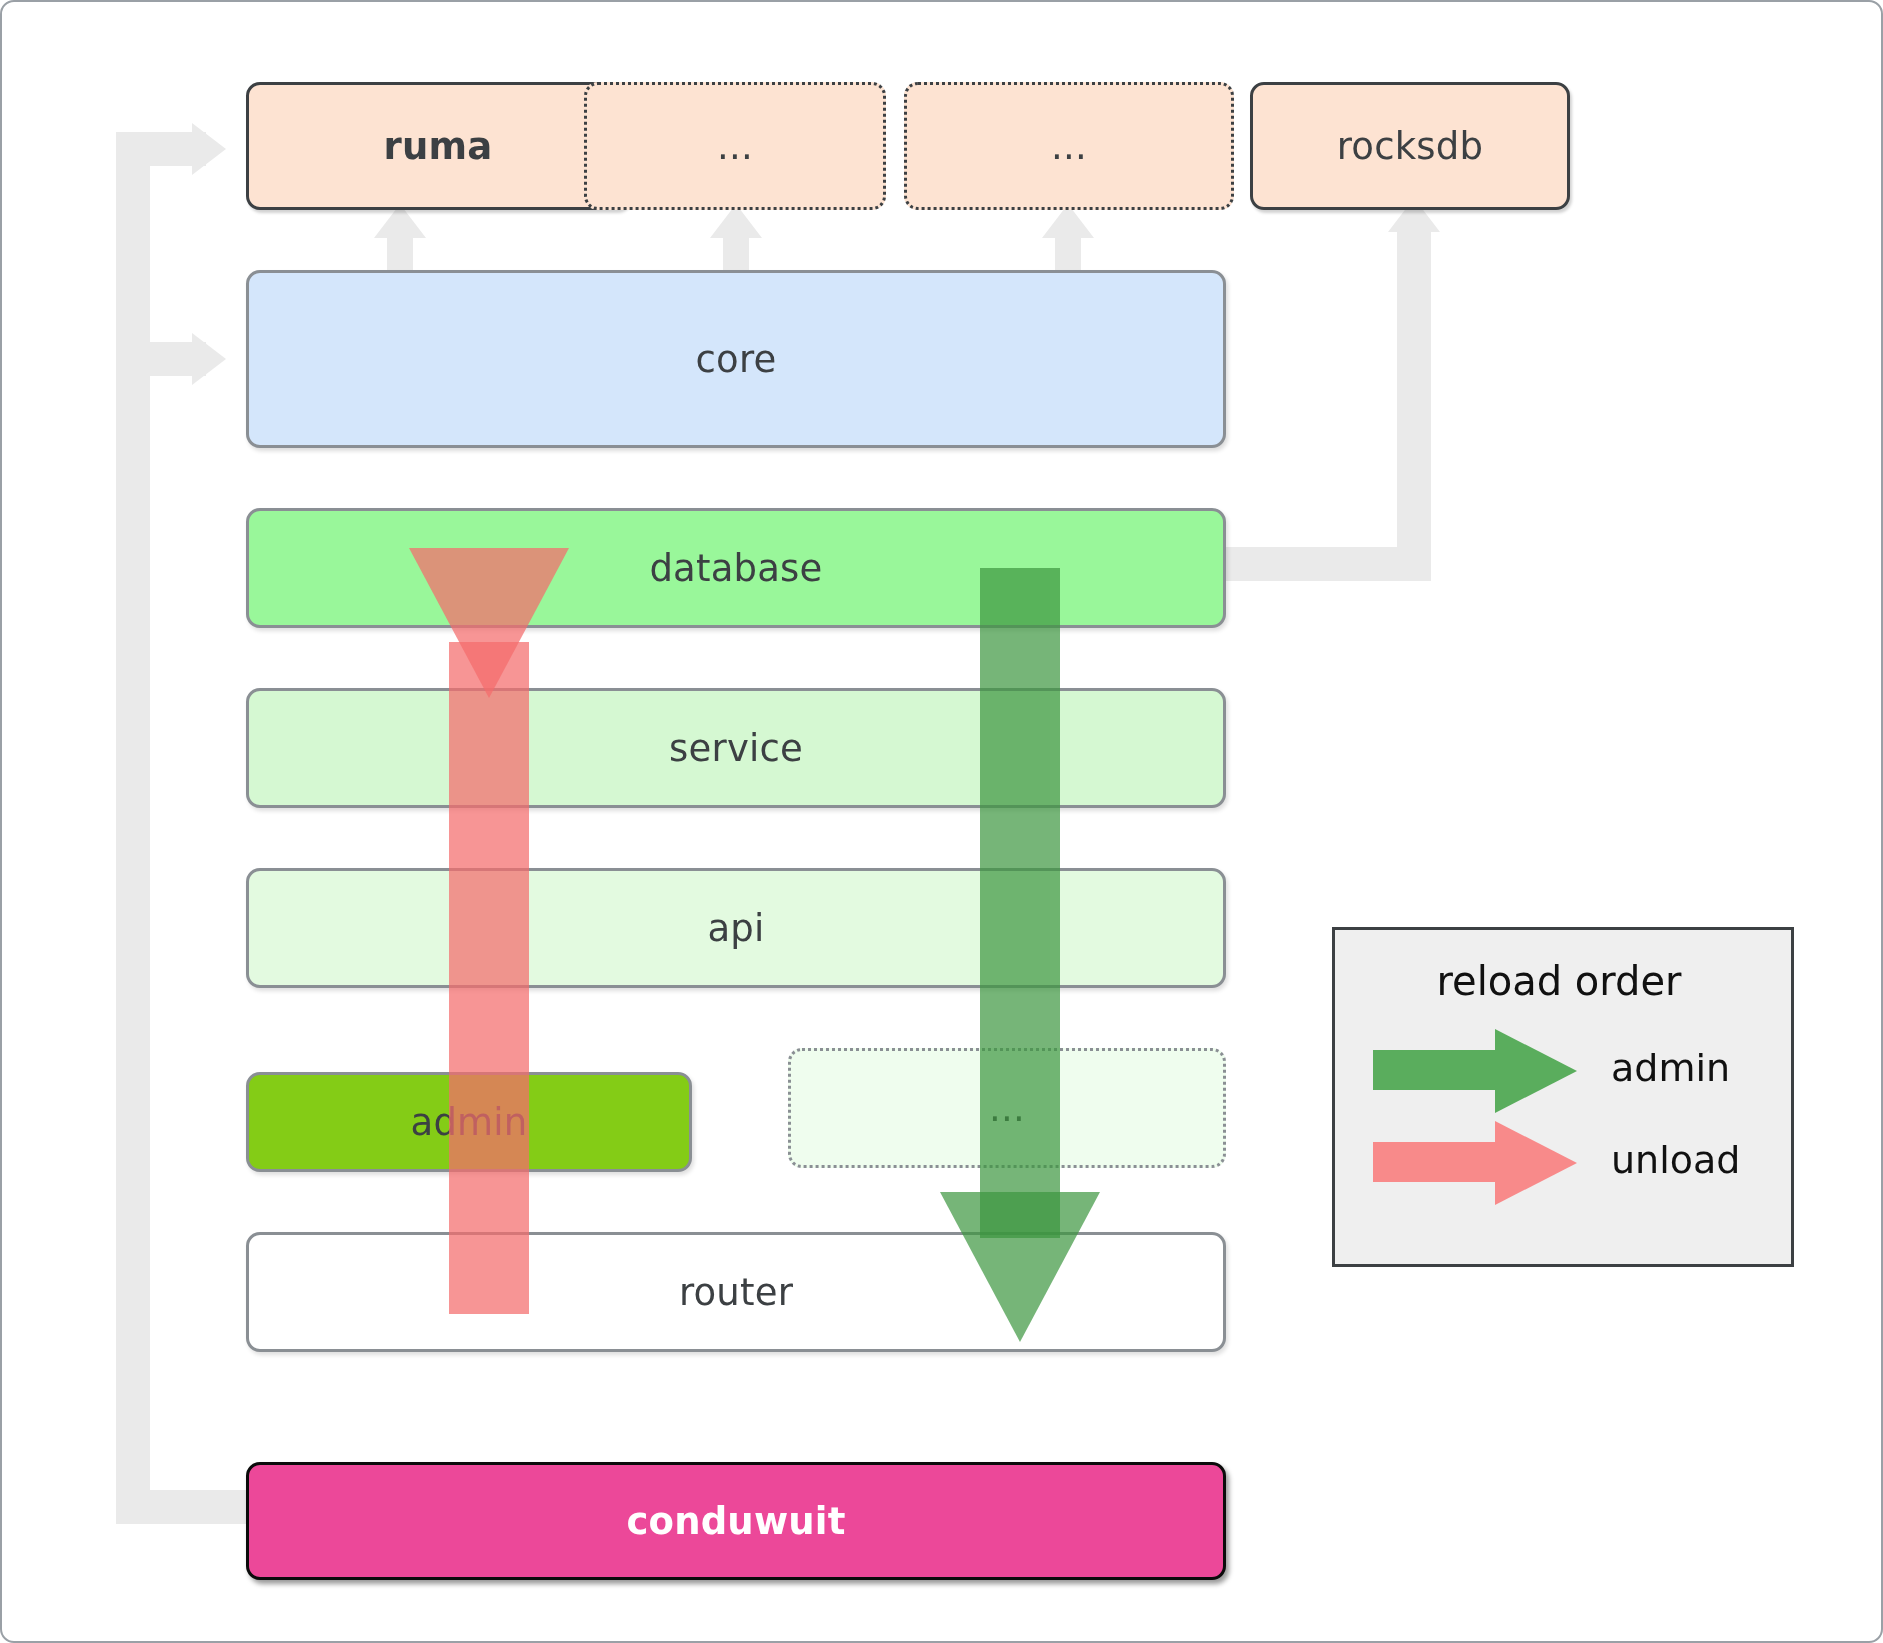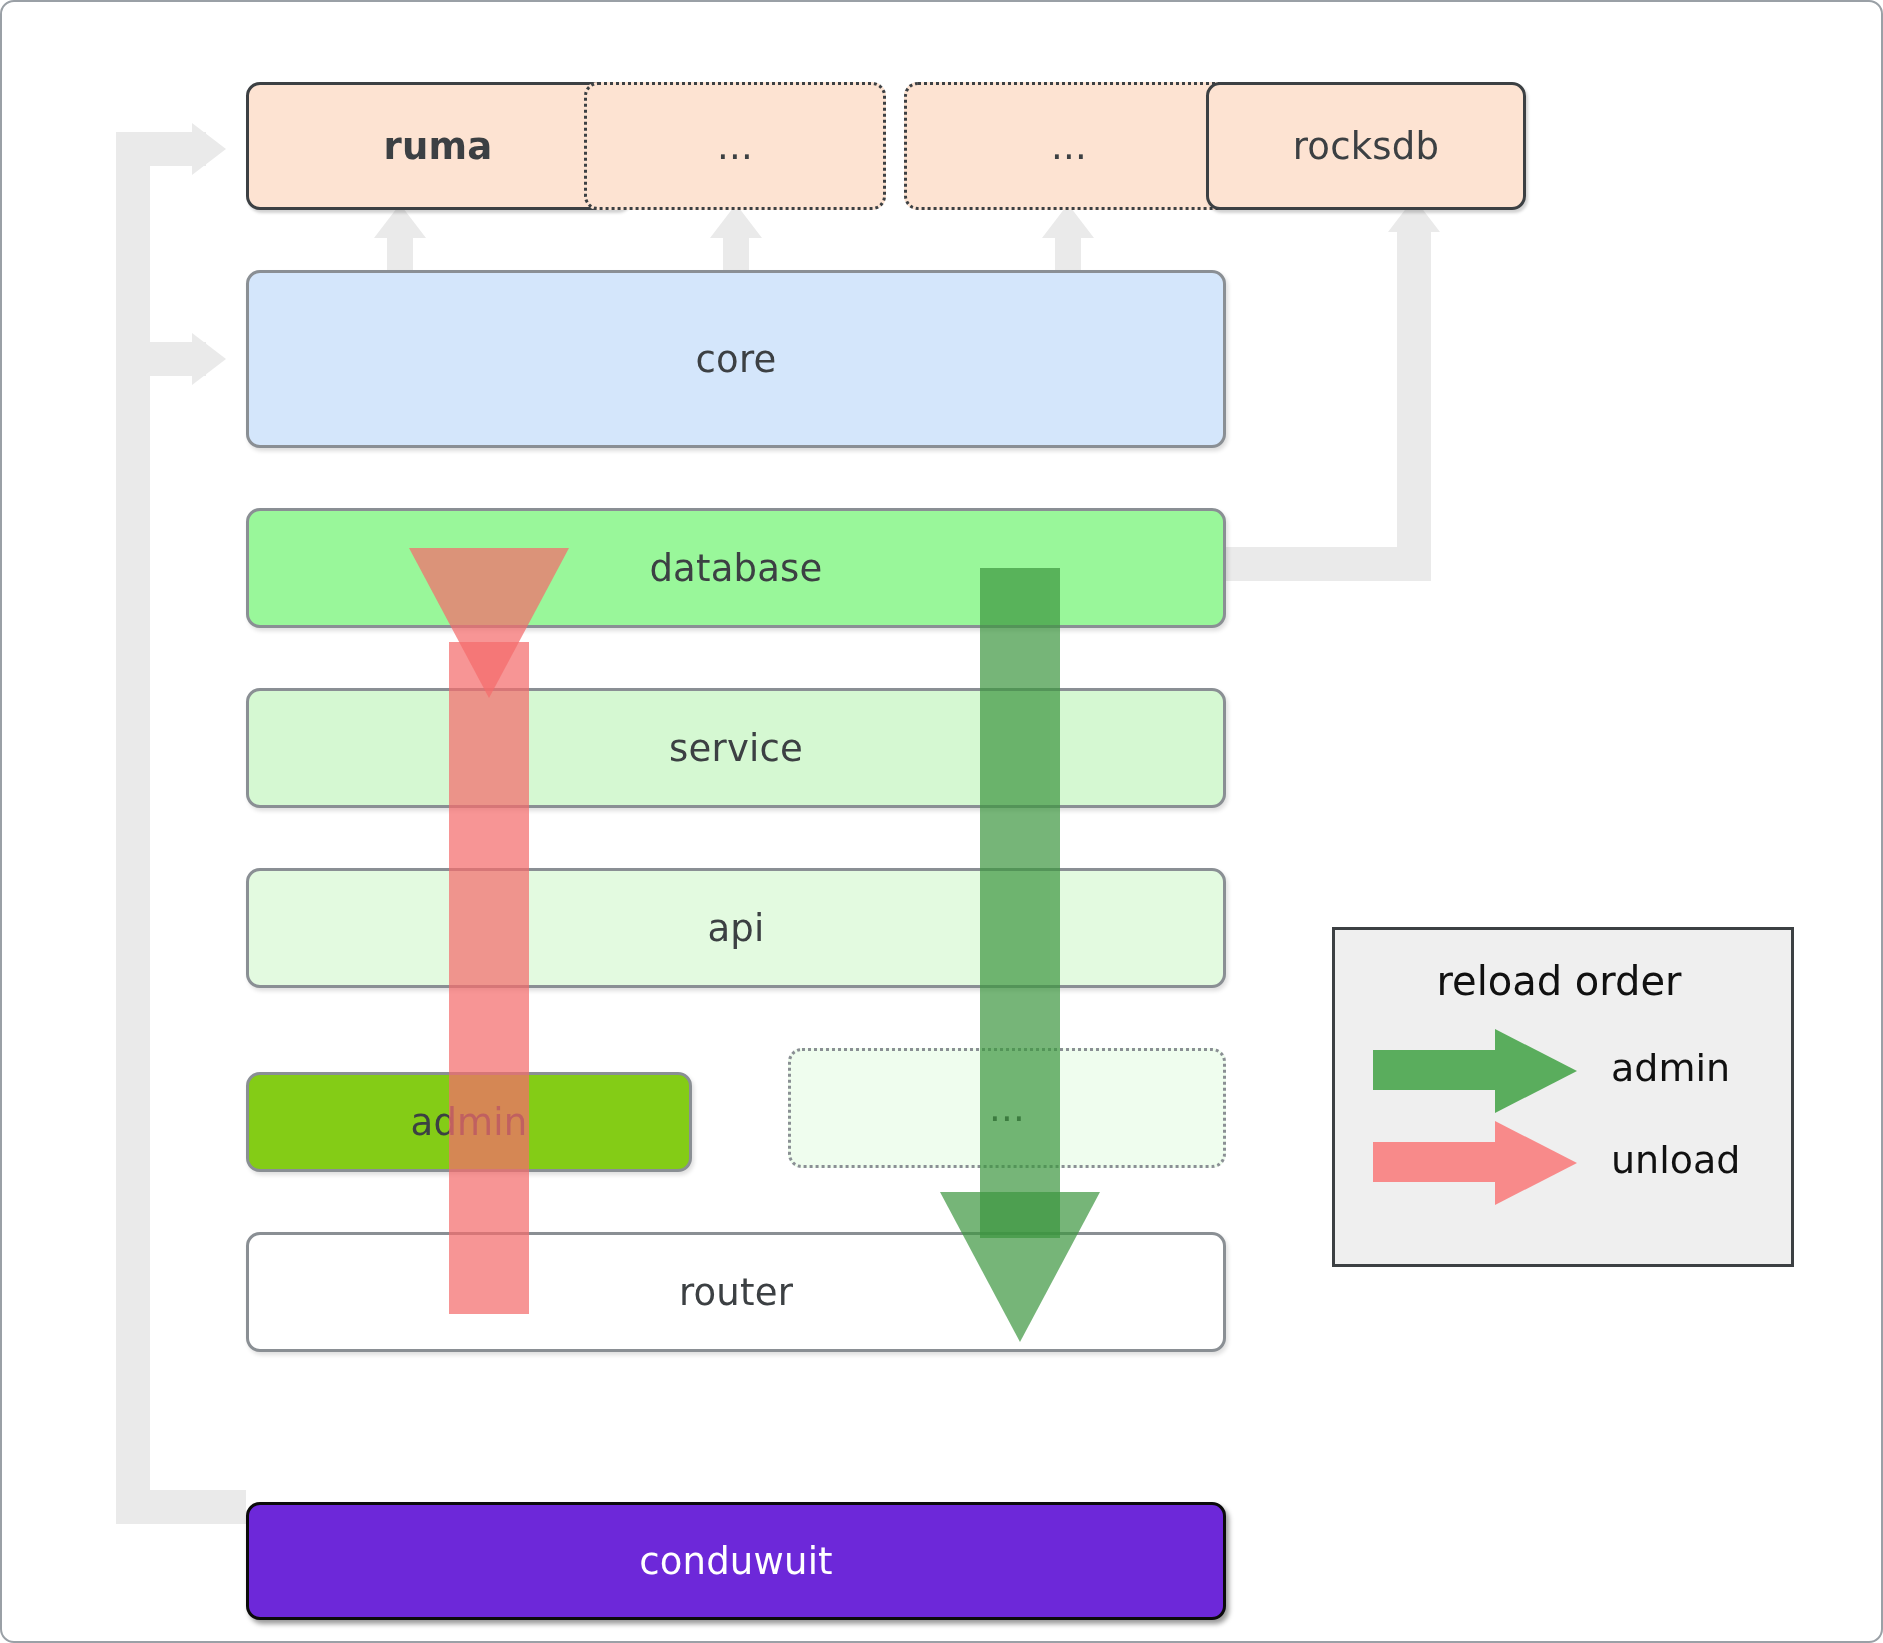--- a/index.html
+++ b/index.html
@@ -53,26 +53,25 @@
   .layer {
     border: 3px solid #8a8f94;
     box-shadow: 2px 3px 4px rgba(0,0,0,.13);
   }
   .layer.dotted {
     border: 3px dotted #8a8f94;
     box-shadow: none;
   }
 
   .app-box {
-    background: #6d28d9;
+    background: #ec4899;
     border: 3px solid #0b0b0b;
     color: #ffffff;
-    font-weight: normal;
+    font-weight: bold;
     box-shadow: 3px 4px 5px rgba(0,0,0,.4);
-    margin-top: 40px;
   }
 
   
   .gray { position: absolute; background: #eaeaea; }
   .gray-arrow-up {
     position: absolute;
     width: 0; height: 0;
     border-left: 26px solid transparent;
     border-right: 26px solid transparent;
     border-bottom: 34px solid #eaeaea;
@@ -165,21 +164,21 @@
   </div>
 
   <div class="box dep dotted" style="left:582px; top:80px; width:302px; height:128px;">
     <span class="lbl">...</span>
   </div>
 
   <div class="box dep dotted" style="left:902px; top:80px; width:330px; height:128px;">
     <span class="lbl">...</span>
   </div>
 
-  <div class="box dep" style="left:1204px; top:80px; width:320px; height:128px;">
+  <div class="box dep" style="left:1248px; top:80px; width:320px; height:128px;">
     <span class="lbl">rocksdb</span>
   </div>
 
   <div class="box core-box" style="left:244px; top:268px; width:980px; height:178px;">
     <span class="lbl">core</span>
   </div>
 
   <div class="box layer" style="left:244px; top:506px; width:980px; height:120px; background:#99f79a;">
     <span class="lbl">database</span>
   </div>

